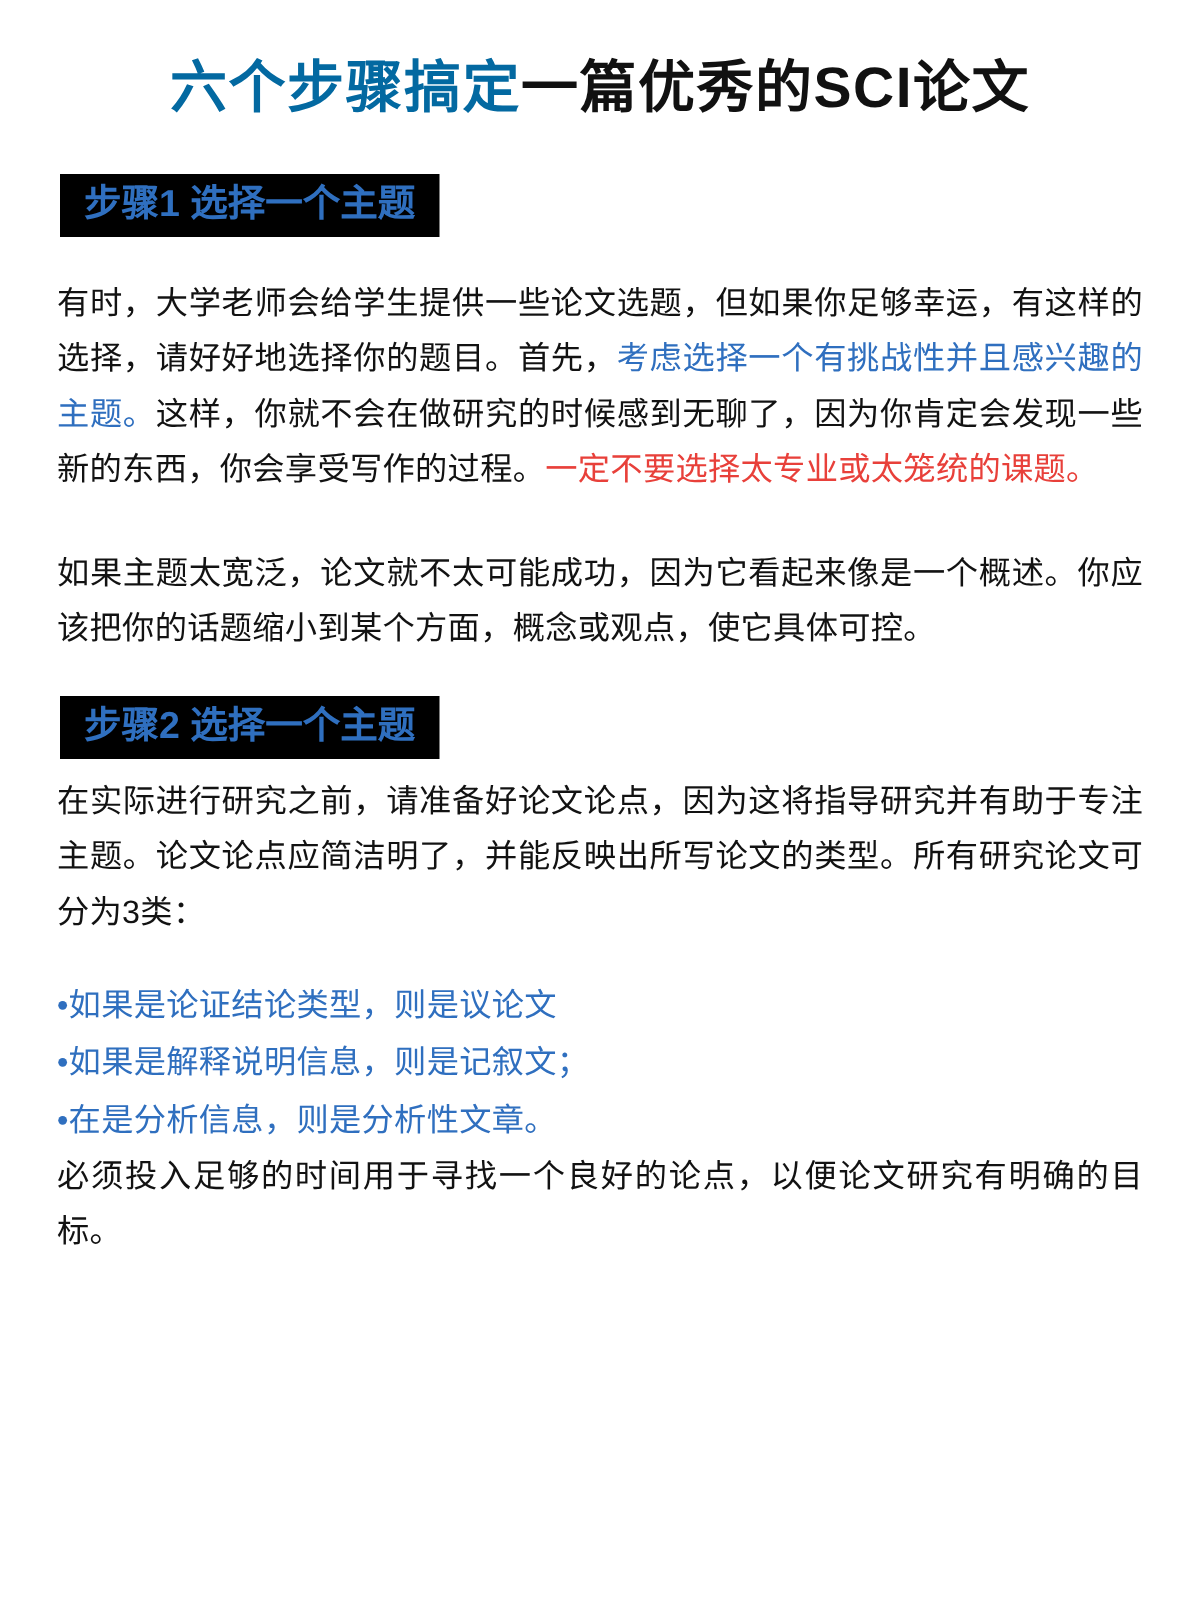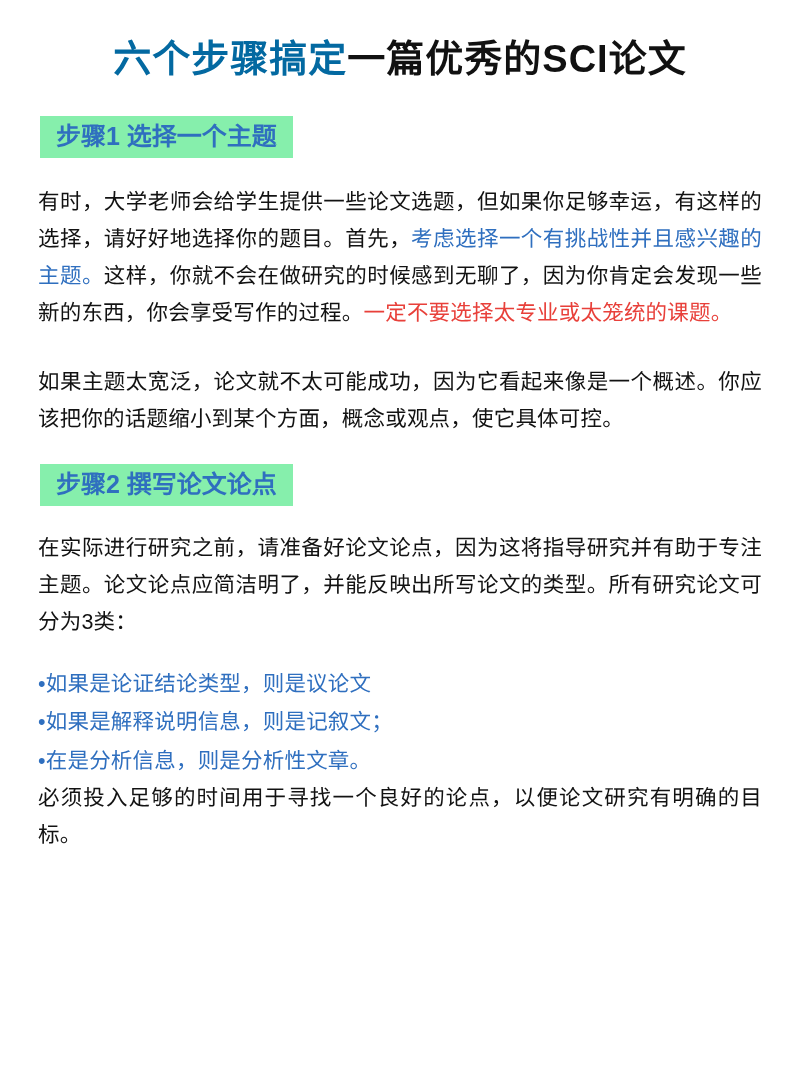--- a/index.html
+++ b/index.html
@@ -36,21 +36,21 @@
     color: #0369a1;
   }
   .title .black {
     color: #111111;
     text-align: center;
   }
 
   
   .section-heading {
     display: inline-block;
-    background: #86efac;
+    background: #000000;
     color: #2f6fbf;
     font-size: 25px;
     font-weight: bold;
     padding: 7px 16px 8px 16px;
     margin: 26px 0 10px 0;
     line-height: 1.1;
   }
   .heading-wrap {
     margin-left: 2px;
   }
@@ -87,21 +87,21 @@
     list-style: none;
   }
   .bullet-list li {
     font-size: 21.5px;
     line-height: 1.78;
     color: #2f6fbf;
     margin: 0;
     letter-spacing: 0.2px;
   }
   .block-1 { margin-top: 16px; }
-  .block-2 { margin-top: 14px; }
+  .block-2 { }
 </style>
 </head>
 <body>
 
 <div class="page">
 
   <h1 class="title">
     <span class="red">六个步骤搞定</span><span class="black">一篇优秀的SCI论文</span>
   </h1>
 
@@ -113,21 +113,21 @@
     <p class="para">
       <span>有时，大学老师会给学生提供一些论文选题，但如果你足够幸运，有这样的选择，请好好地选择你的题目。首先，</span><span class="blue">考虑选择一个有挑战性并且感兴趣的主题。</span><span>这样，你就不会在做研究的时候感到无聊了，因为你肯定会发现一些新的东西，你会享受写作的过程。</span><span class="red">一定不要选择太专业或太笼统的课题。</span>
     </p>
   </div>
 
   <div class="spacer-lg"></div>
 
   <p class="para tight">如果主题太宽泛，论文就不太可能成功，因为它看起来像是一个概述。你应该把你的话题缩小到某个方面，概念或观点，使它具体可控。</p>
 
   <div class="heading-wrap">
-    <div class="section-heading">步骤2 撰写论文论点</div>
+    <div class="section-heading">步骤2 选择一个主题</div>
   </div>
 
   <div class="block-2">
     <p class="para">在实际进行研究之前，请准备好论文论点，因为这将指导研究并有助于专注主题。论文论点应简洁明了，并能反映出所写论文的类型。所有研究论文可分为3类：</p>
   </div>
 
   <div class="spacer-md"></div>
 
   <ul class="bullet-list">
     <li>•如果是论证结论类型，则是议论文</li>

